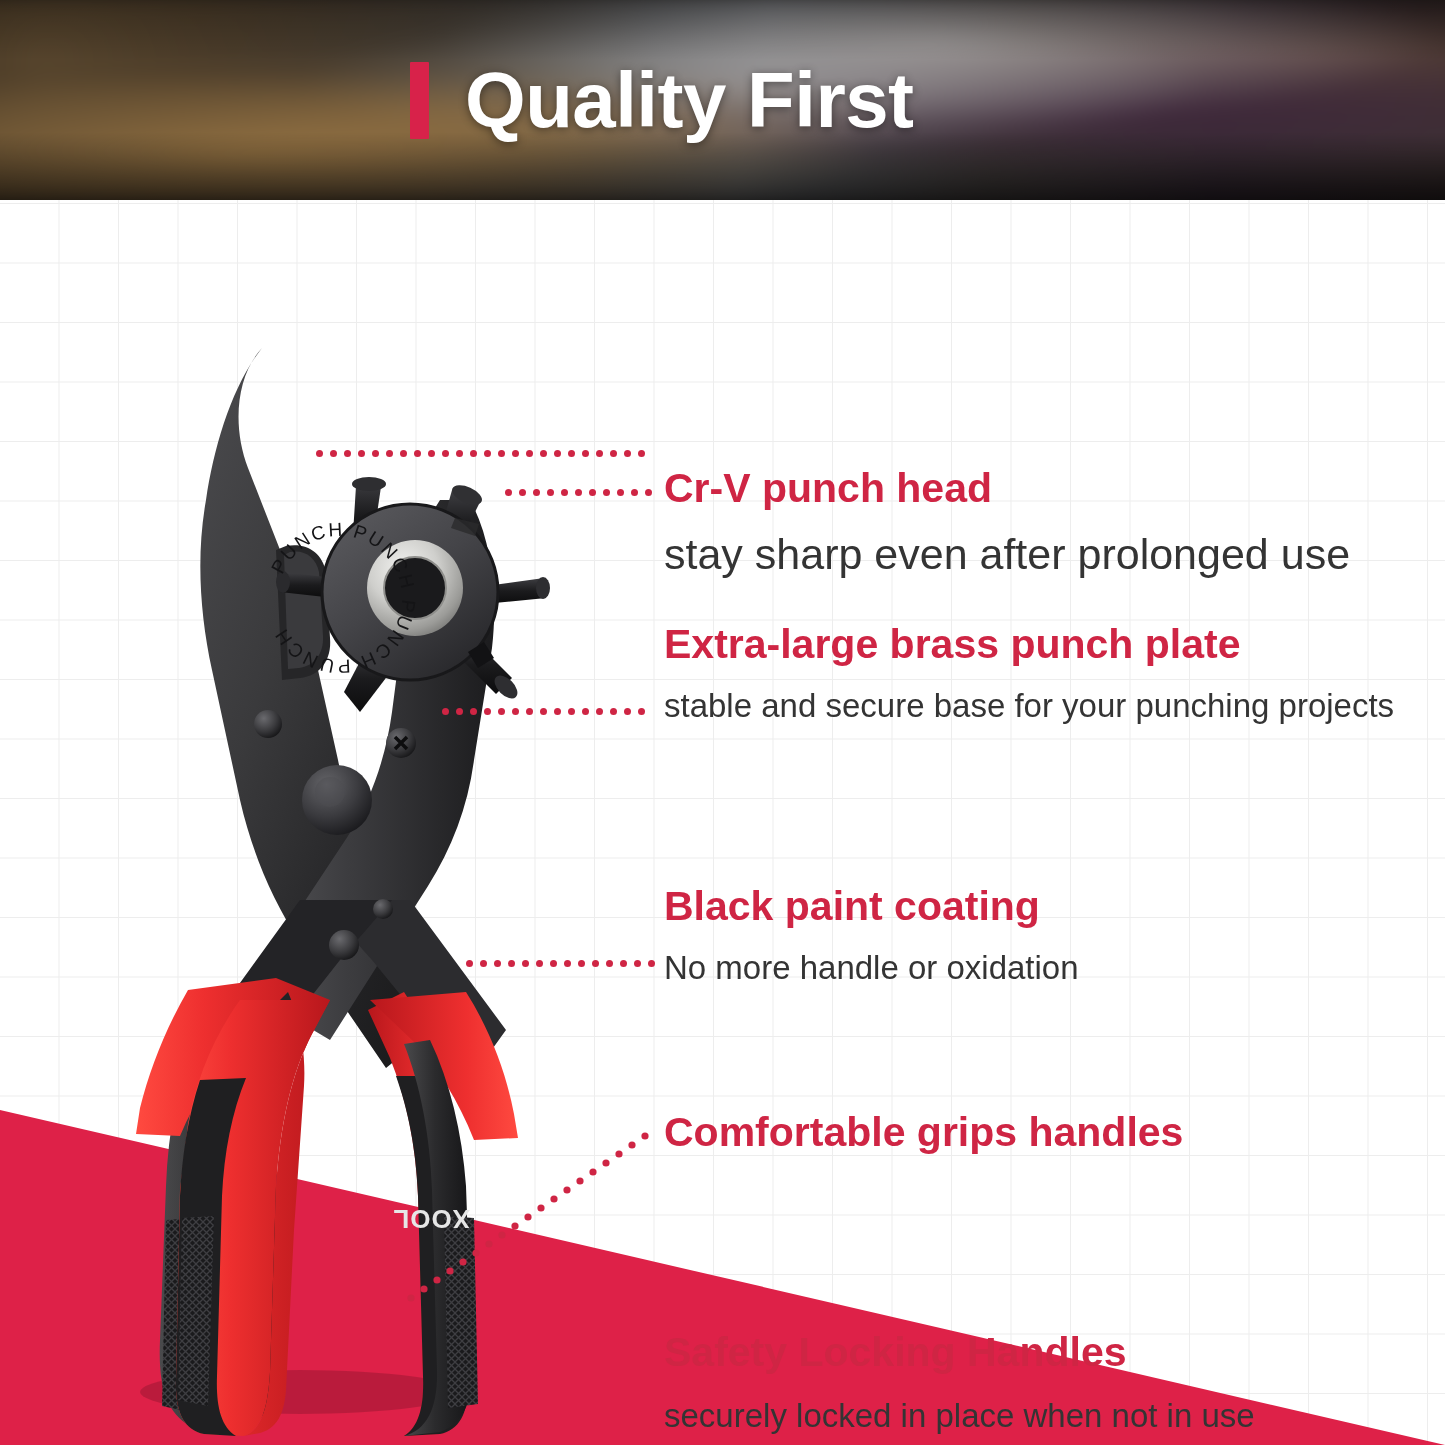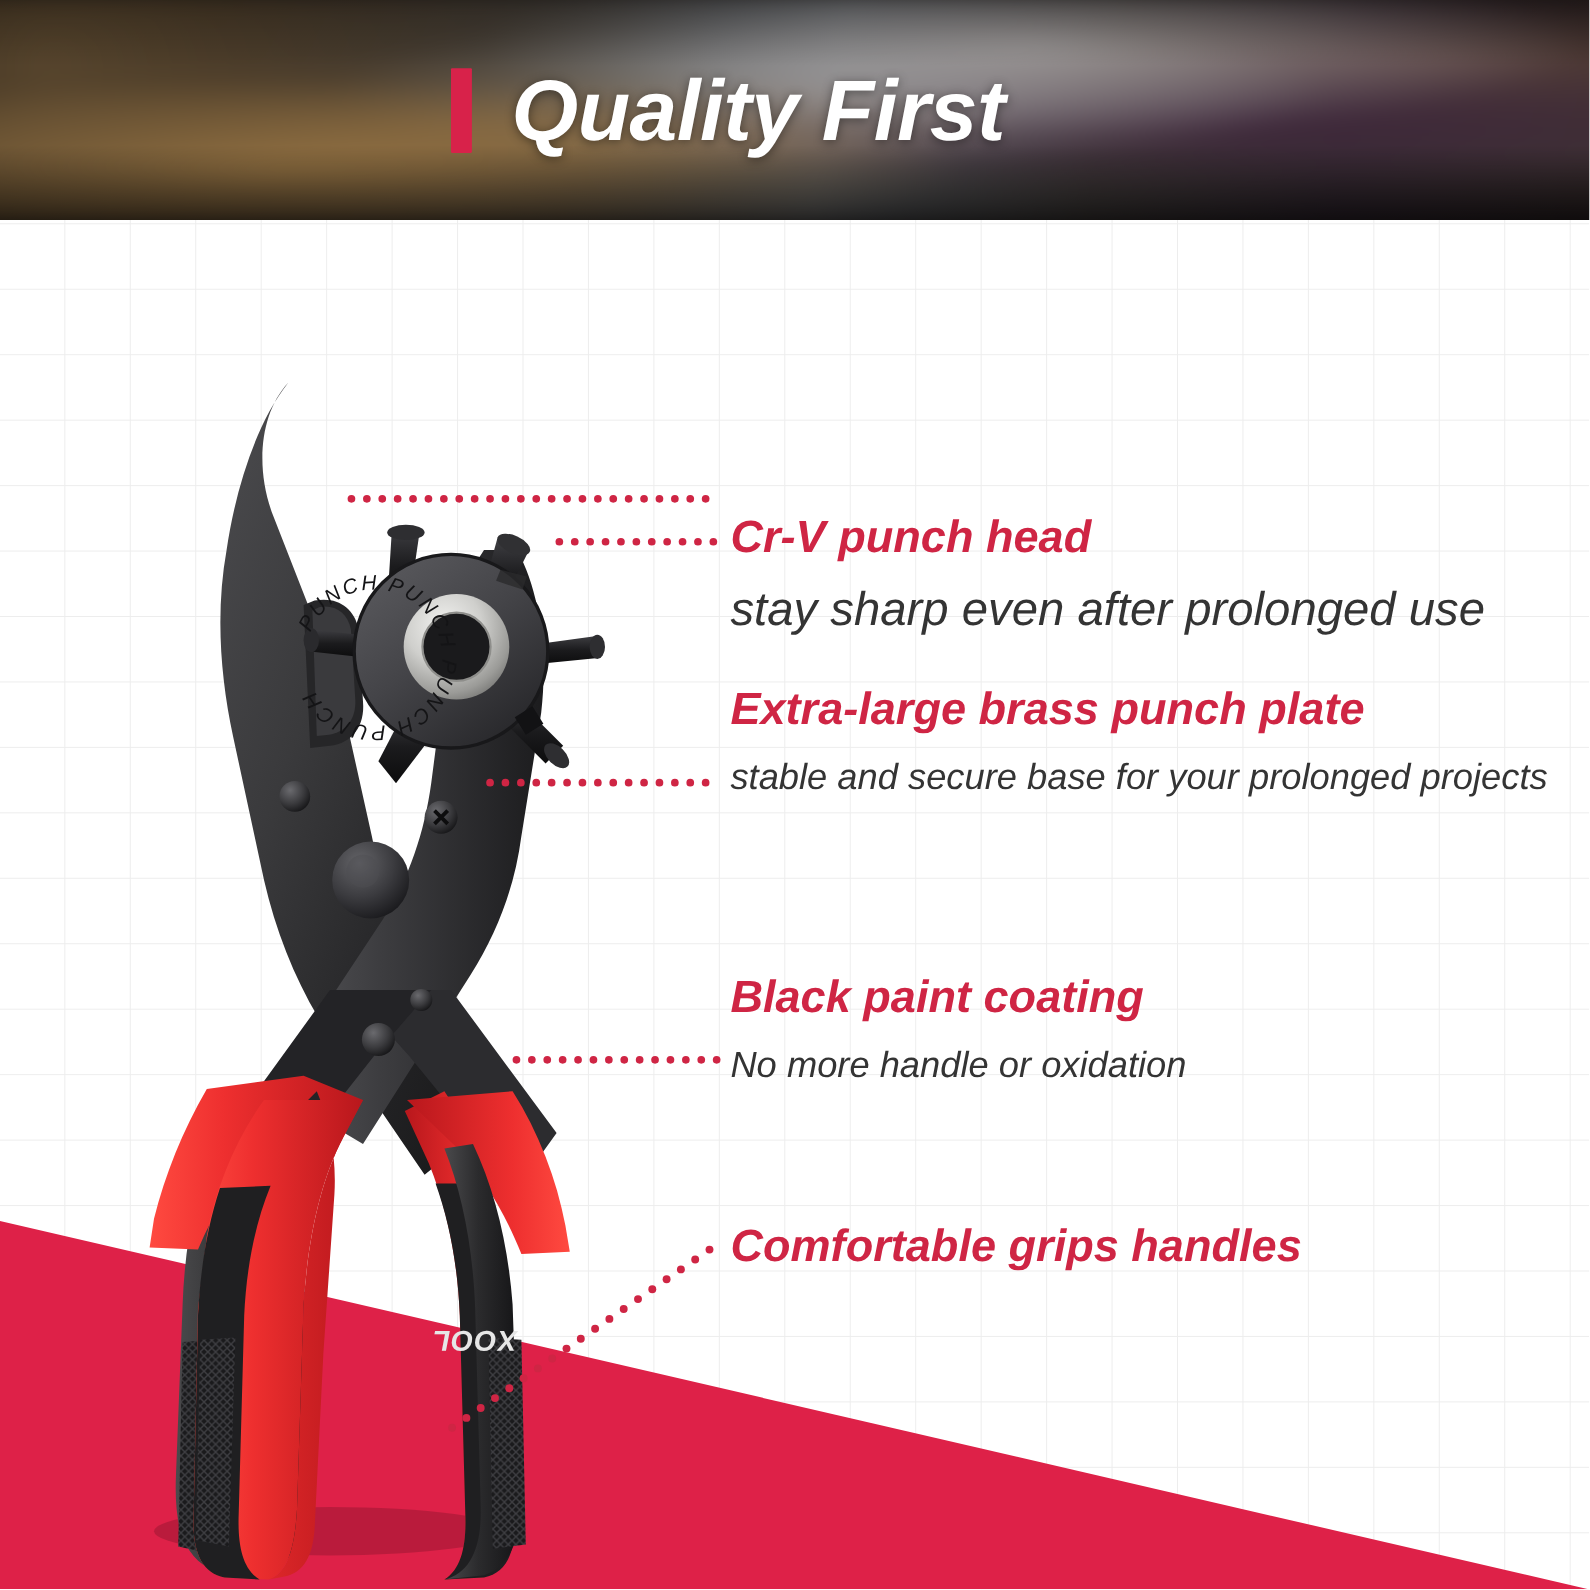--- a/index.html
+++ b/index.html
@@ -1,18 +1,18 @@
 <!DOCTYPE html>
 <html><head>
 <meta charset="utf-8">
 <style>
   html,body{margin:0;padding:0;background:#fff;}
   body{width:1445px;height:1445px;overflow:hidden;
        font-family:"Liberation Sans","DejaVu Sans",sans-serif;}
-  .page{position:relative;width:1445px;height:1445px;overflow:hidden;background:#ffffff;font-style:italic;}
+  .page{position:relative;width:1445px;height:1445px;overflow:hidden;background:#ffffff;}
 
   
   .banner{position:absolute;left:0;top:0;width:1445px;height:200px;overflow:hidden;
           background:#1b1716;}
   .banner .ph{position:absolute;inset:0;
      background:
        radial-gradient(circle at 6% 30%, rgba(120,95,60,.65) 0%, rgba(40,30,20,0) 42%),
        radial-gradient(ellipse at 19% 76%, rgba(196,148,80,.78) 0%, rgba(60,44,25,0) 36%),
        radial-gradient(ellipse at 30% 58%, rgba(150,112,62,.5) 0%, rgba(40,30,18,0) 34%),
        radial-gradient(ellipse at 52% 42%, rgba(172,172,172,.62) 0%, rgba(60,60,62,0) 40%),
@@ -359,27 +359,31 @@
       </g>
     </svg>
 
     <div class="feat f1">
       <div class="t">Cr-V punch head</div>
       <div class="s">stay sharp even after prolonged use</div>
     </div>
 
     <div class="feat f2">
       <div class="t">Extra-large brass punch plate</div>
-      <div class="s">stable and secure base for your prolonged projects</div>
+      <div class="s">stable and secure base for your punching projects</div>
     </div>
 
     <div class="feat f3">
       <div class="t">Black paint coating</div>
       <div class="s">No more handle or oxidation</div>
     </div>
 
     <div class="feat f4">
       <div class="t">Comfortable grips handles</div>
     </div>
 
+    <div class="feat f5">
+      <div class="t">Safety Locking Handles</div>
+      <div class="s">securely locked in place when not in use</div>
+    </div>
 
   </div>
 </div>
 
 </body></html>

